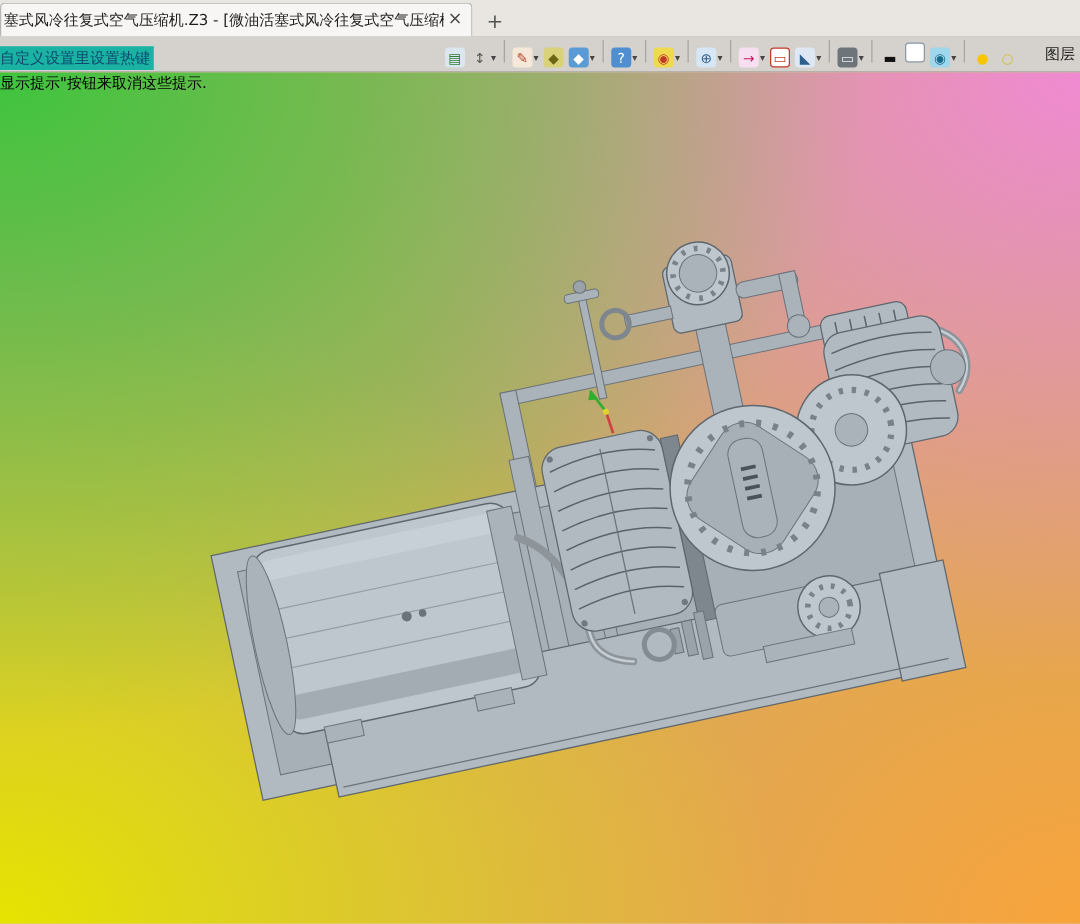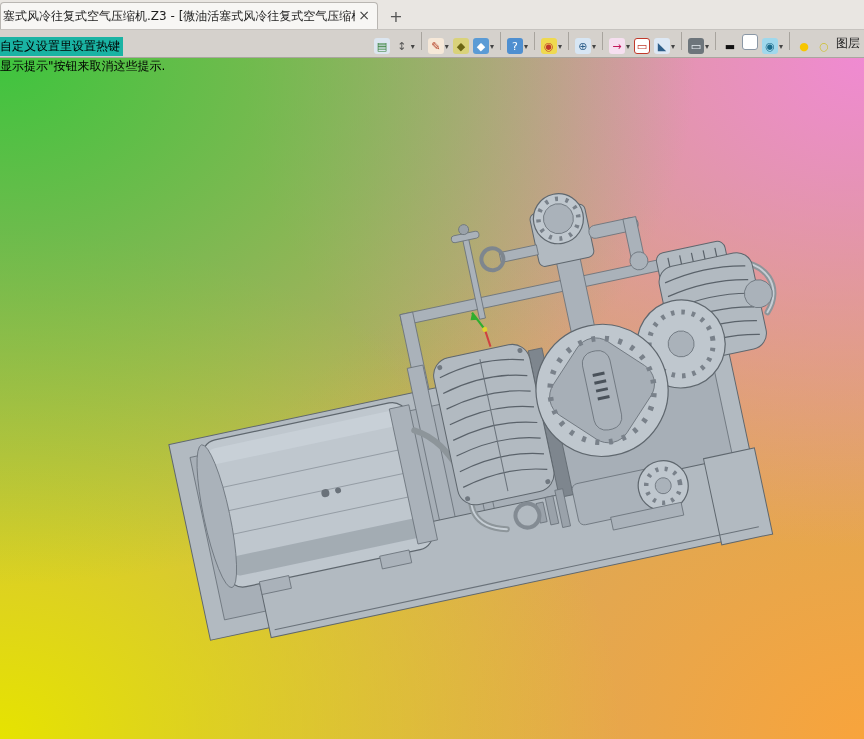--- a/index.html
+++ b/index.html
@@ -25,37 +25,37 @@
   .toolbar { height:28px; background:#d5d1cc; border-bottom:1px solid #aaa69f;
              display:flex; align-items:center; justify-content:flex-end;
              padding-right:4px; overflow:hidden; white-space:nowrap; }
   .tbicon { display:inline-flex; align-items:center; margin:0 1px; padding:1px;
             border-radius:3px; cursor:default; }
   .glyph { display:inline-flex; width:16px; height:16px; align-items:center;
            justify-content:center; font-size:11px; border-radius:3px; }
   .caret { font-size:8px; color:#444; margin-left:1px; }
   .tbsep { display:inline-block; width:1px; height:18px; background:#a8a49e;
            margin:0 4px; }
-  .layer-label { font-size:12px; color:#222; margin-left:2px; }
+  .layer-label { font-size:12px; color:#222; margin-left:20px; }
 
   
   .viewport { position:relative; width:864px; height:681px;
               --tl:#3ec43e; --tr:#f08ad2; --bl:#e6e300; --br:#f8a43c;
               background-color:#c9ab68;
               background-image:
                 radial-gradient(130% 125% at 0% 0%,   var(--tl) 0%, transparent 62%),
                 radial-gradient(120% 120% at 100% 0%, var(--tr) 0%, transparent 60%),
                 radial-gradient(120% 125% at 0% 100%, var(--bl) 0%, transparent 60%),
                 radial-gradient(130% 130% at 100% 100%, var(--br) 0%, transparent 64%);
             }
   .viewport svg { position:absolute; left:0; top:0; }
 
   
   .hints { position:absolute; left:0; top:35px; z-index:5; pointer-events:none; }
-  .hint1 { display:inline-block; background:#1ab3a3; color:#000000;
+  .hint1 { display:inline-block; background:#1ab3a3; color:#0c4a6e;
            font-size:12px; padding:1px 3px 1px 0;text-align:right; }
   .hint2 { color:#000; font-size:12px; margin-top:2px; }
 
   
   .mA { fill:#b2bac1; stroke:#5f676e; stroke-width:1; }
   .mB { fill:#a7afb7; stroke:#6a727a; stroke-width:.8; }
   .mC { fill:#bfc7ce; stroke:#5f676e; stroke-width:1.2; }
   .mD { fill:#aab2ba; stroke:#6a727a; stroke-width:.8; }
   .mE { fill:#9aa2aa; stroke:#6a727a; stroke-width:.8; }
   .dk { fill:#7e868e; stroke:#5f676e; stroke-width:.8; }

